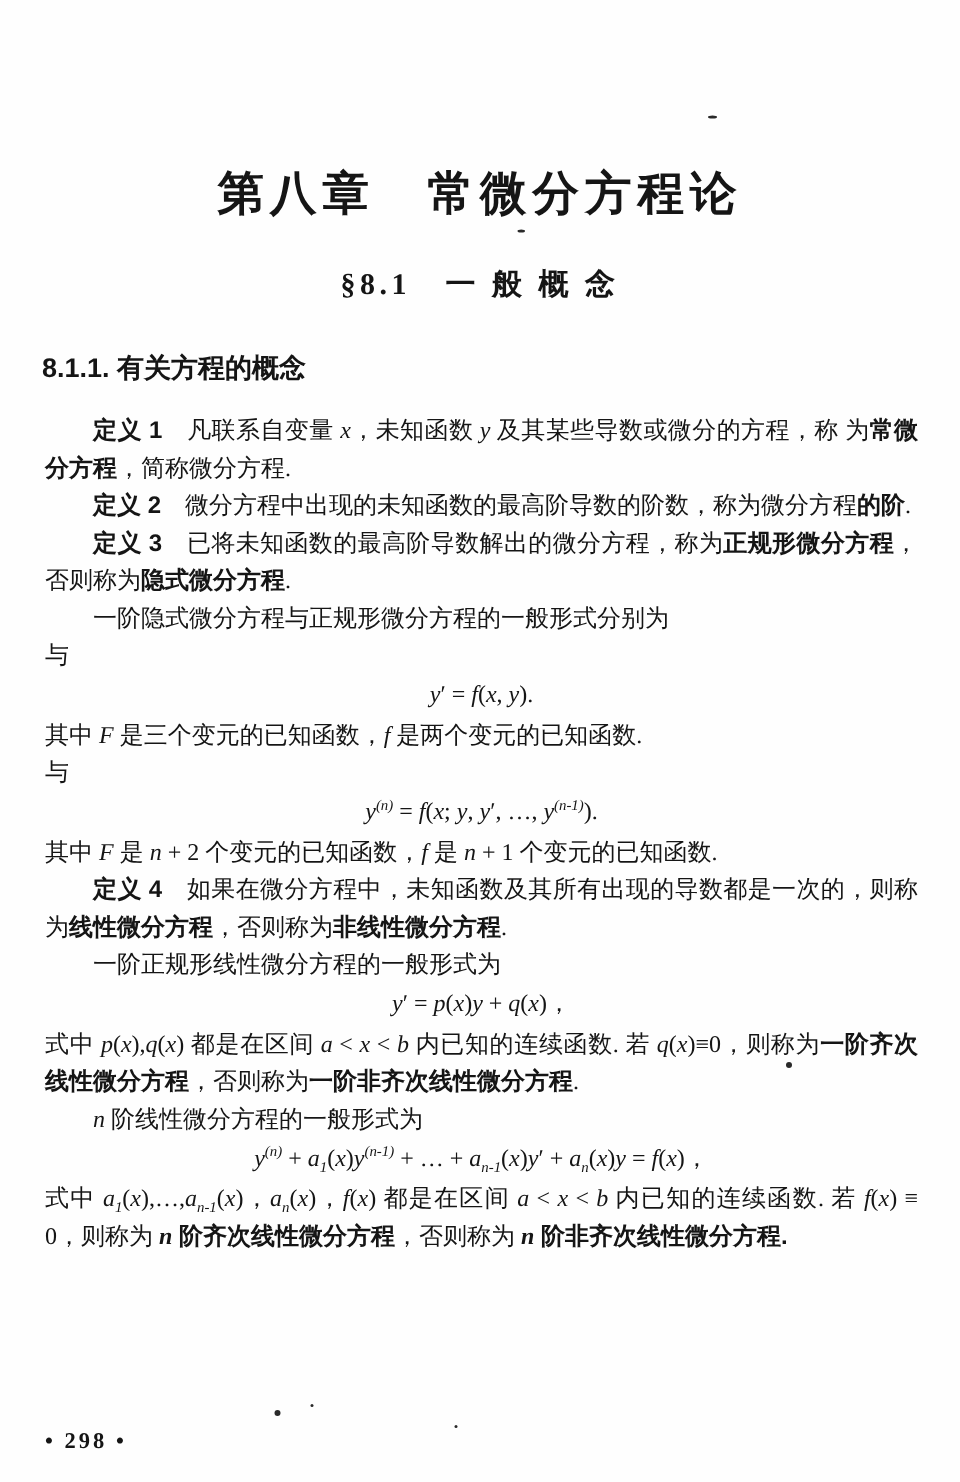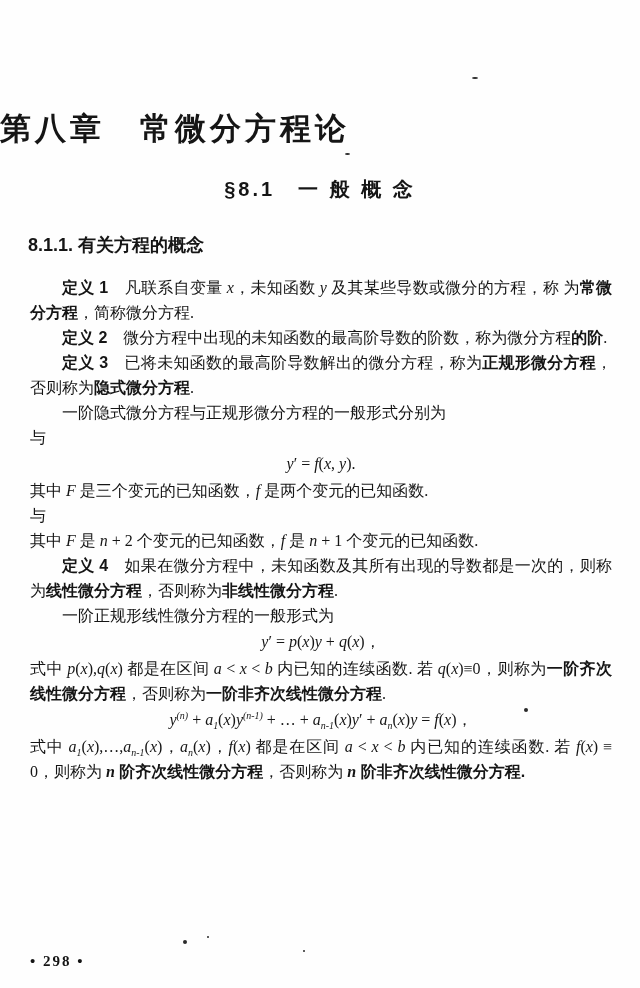--- a/index.html
+++ b/index.html
@@ -11,32 +11,33 @@
     position: relative;
     width: 640px;
     height: 988px;
     margin: 0 auto;
     background: #fefefe;
     color: #151515;
     overflow: hidden;
   }
   .chapter-title {
     padding-top: 108px;
+    text-align: center;
     font-size: 31px;
     font-weight: 700;
     letter-spacing: 4px;
     font-family: "Liberation Sans", sans-serif;
   }
   .section-title {
     margin-top: 26px;
     text-align: center;
     font-size: 20px;
     font-weight: 700;
     letter-spacing: 3px;
-    font-family: Liberation Sans, sans-serif;
+    font-family: Liberation Serif, serif;
   }
   .subsection-title {
     margin: 30px 0 16px 28px;
     font-size: 18px;
     font-weight: 700;
     font-family: "Liberation Sans", sans-serif;
   }
   .body-text {
     margin: 18px 28px 0 30px;
     font-size: 16px;
@@ -88,25 +89,27 @@
 
   <div class="body-text">
       <div class="para indent"><span class="seg-b">定义 1</span><span>　凡联系自变量 </span><span class="seg-i">x</span><span>，未知函数 </span><span class="seg-i">y</span><span> 及其某些导数或微分的方程，称 为</span><span class="seg-b">常微分方程</span><span>，简称微分方程.</span></div>
       <div class="para indent"><span class="seg-b">定义 2</span><span>　微分方程中出现的未知函数的最高阶导数的阶数，称为微分方程</span><span class="seg-b">的阶</span><span>.</span></div>
       <div class="para indent"><span class="seg-b">定义 3</span><span>　已将未知函数的最高阶导数解出的微分方程，称为</span><span class="seg-b">正规形微分方程</span><span>，否则称为</span><span class="seg-b">隐式微分方程</span><span>.</span></div>
       <div class="para indent"><span>一阶隐式微分方程与正规形微分方程的一般形式分别为</span></div>
       <div class="para"><span>与</span></div>
       <div class="eq-line"><span class="seg-i">y</span><span>′ = </span><span class="seg-i">f</span><span>(</span><span class="seg-i">x</span><span>, </span><span class="seg-i">y</span><span>).</span></div>
       <div class="para"><span>其中 </span><span class="seg-i">F</span><span> 是三个变元的已知函数，</span><span class="seg-i">f</span><span> 是两个变元的已知函数.</span></div>
       <div class="para"><span>与</span></div>
+      <div class="eq-line"><span class="seg-i">y</span><span class="seg-sup">(n)</span><span> = </span><span class="seg-i">f</span><span>(</span><span class="seg-i">x</span><span>; </span><span class="seg-i">y</span><span>, </span><span class="seg-i">y</span><span>′, …, </span><span class="seg-i">y</span><span class="seg-sup">(n-1)</span><span>).</span></div>
       <div class="para"><span>其中 </span><span class="seg-i">F</span><span> 是 </span><span class="seg-i">n</span><span> + 2 个变元的已知函数，</span><span class="seg-i">f</span><span> 是 </span><span class="seg-i">n</span><span> + 1 个变元的已知函数.</span></div>
       <div class="para indent"><span class="seg-b">定义 4</span><span>　如果在微分方程中，未知函数及其所有出现的导数都是一次的，则</span><span>称为</span><span class="seg-b">线性微分方程</span><span>，否则称为</span><span class="seg-b">非线性微分方程</span><span>.</span></div>
       <div class="para indent"><span>一阶正规形线性微分方程的一般形式为</span></div>
       <div class="eq-line"><span class="seg-i">y</span><span>′ = </span><span class="seg-i">p</span><span>(</span><span class="seg-i">x</span><span>)</span><span class="seg-i">y</span><span> + </span><span class="seg-i">q</span><span>(</span><span class="seg-i">x</span><span>)，</span></div>
       <div class="para"><span>式中 </span><span class="seg-i">p</span><span>(</span><span class="seg-i">x</span><span>),</span><span class="seg-i">q</span><span>(</span><span class="seg-i">x</span><span>) 都是在区间 </span><span class="seg-i">a</span><span> &lt; </span><span class="seg-i">x</span><span> &lt; </span><span class="seg-i">b</span><span> 内已知的连续函数. 若 </span><span class="seg-i">q</span><span>(</span><span class="seg-i">x</span><span>)≡0，则</span><span>称为</span><span class="seg-b">一阶齐次线性微分方程</span><span>，否则称为</span><span class="seg-b">一阶非齐次线性微分方程</span><span>.</span></div>
+      <div class="para indent"><span class="seg-i">n</span><span> 阶线性微分方程的一般形式为</span></div>
       <div class="eq-line"><span class="seg-i">y</span><span class="seg-sup">(n)</span><span> + </span><span class="seg-i">a</span><span class="seg-sub">1</span><span>(</span><span class="seg-i">x</span><span>)</span><span class="seg-i">y</span><span class="seg-sup">(n-1)</span><span> + … + </span><span class="seg-i">a</span><span class="seg-sub">n-1</span><span>(</span><span class="seg-i">x</span><span>)</span><span class="seg-i">y</span><span>′ + </span><span class="seg-i">a</span><span class="seg-sub">n</span><span>(</span><span class="seg-i">x</span><span>)</span><span class="seg-i">y</span><span> = </span><span class="seg-i">f</span><span>(</span><span class="seg-i">x</span><span>)，</span></div>
       <div class="para"><span>式中 </span><span class="seg-i">a</span><span class="seg-sub">1</span><span>(</span><span class="seg-i">x</span><span>),…,</span><span class="seg-i">a</span><span class="seg-sub">n-1</span><span>(</span><span class="seg-i">x</span><span>)，</span><span class="seg-i">a</span><span class="seg-sub">n</span><span>(</span><span class="seg-i">x</span><span>)，</span><span class="seg-i">f</span><span>(</span><span class="seg-i">x</span><span>) 都是在区间 </span><span class="seg-i">a</span><span> &lt; </span><span class="seg-i">x</span><span> &lt; </span><span class="seg-i">b</span><span> 内已知的连续</span><span>函数. 若 </span><span class="seg-i">f</span><span>(</span><span class="seg-i">x</span><span>) ≡ 0，则称为 </span><span class="seg-bi">n</span><span class="seg-b"> 阶齐次线性微分方程</span><span>，否则称为 </span><span class="seg-bi">n</span><span class="seg-b"> 阶非齐次线性</span><span class="seg-b">微分方程.</span></div>
     </div>
 
   <div class="page-number">• 298 •</div>
 
   <div id="artifacts">
       <div class="artifact" style="left: 472px; top: 77px; width: 6px; height: 2px;"></div>
       <div class="artifact" style="left: 345px; top: 153px; width: 5px; height: 2px;"></div>
       <div class="artifact" style="left: 524px; top: 708px; width: 4px; height: 4px;"></div>

